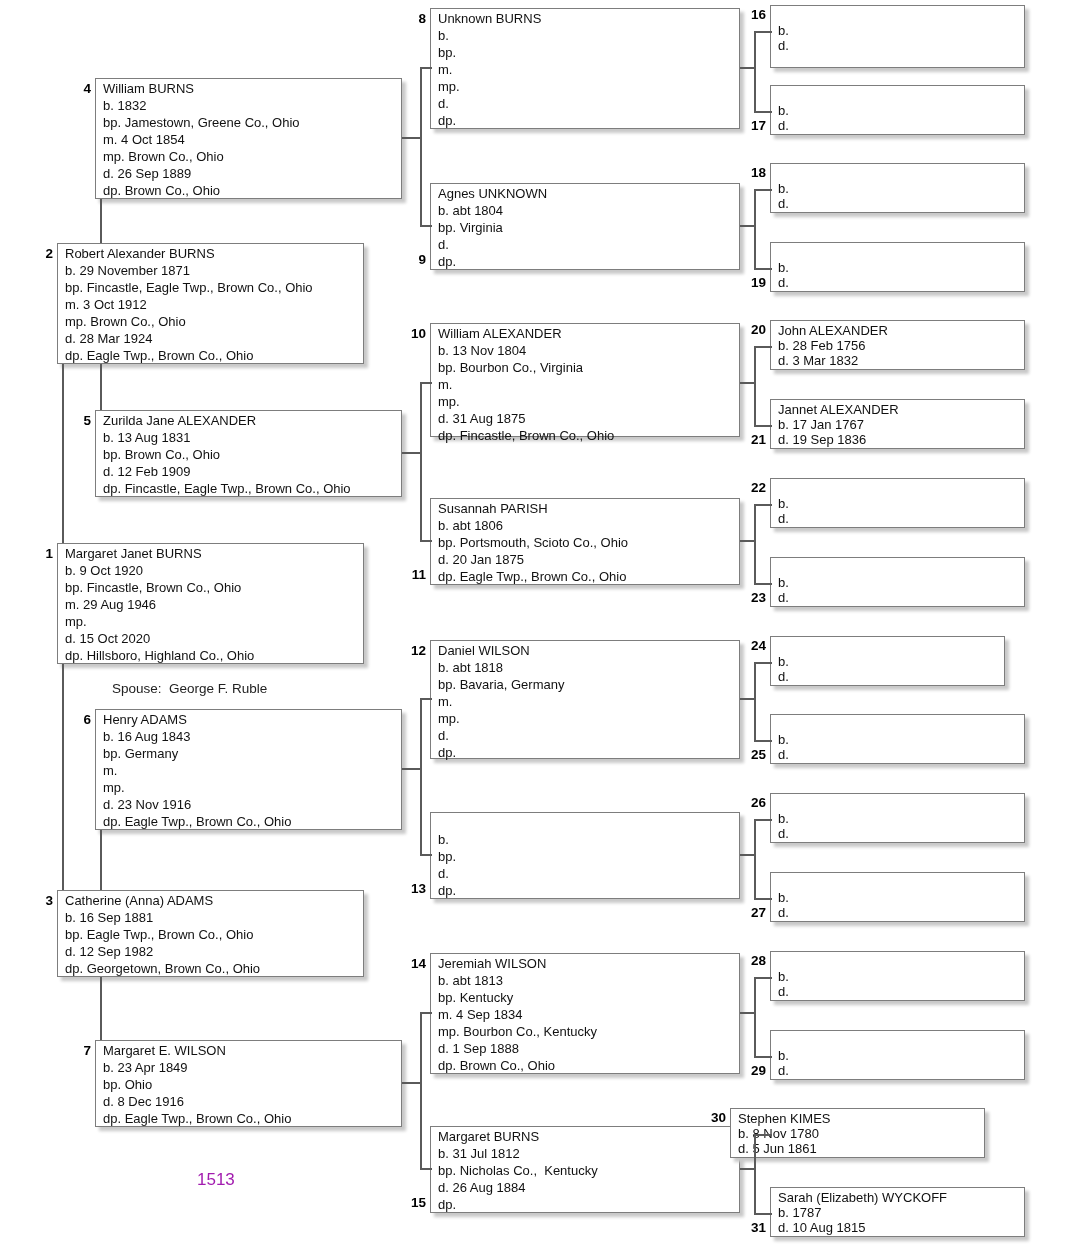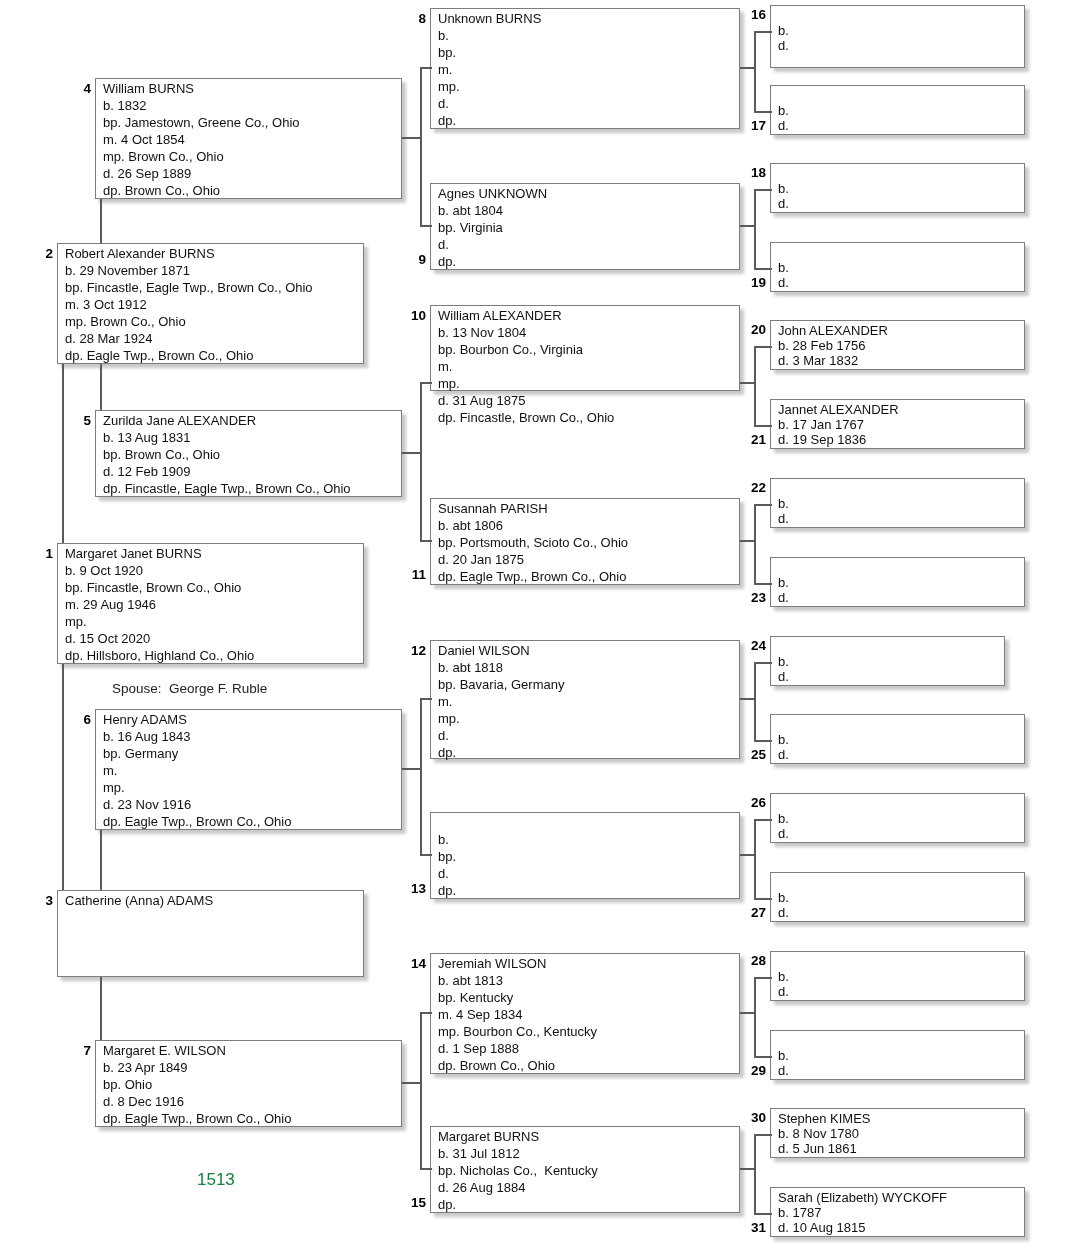--- a/index.html
+++ b/index.html
@@ -36,21 +36,21 @@
   .pnum.nt{top:1px;}
   .pnum.nb{bottom:1px;}
   .cline{position:absolute;background:#5a5a5a;}
   .spouse{
     position:absolute;left:97px;top:666px;
     font-size:13.5px;white-space:pre;color:#222;
   }
   .spouse span{white-space:pre;}
   .pagenum{
     position:absolute;left:197px;top:1170px;
-    font-size:17px;color:#15803d;
+    font-size:17px;color:#a21caf;
   }
 </style>
 </head>
 <body>
 
 <div id="chart">
 
   <div class="pbox" style="left:95px;top:78px;width:307px;height:121px">
     <span class="pnum nt">4</span>
     <div class="pname">William BURNS</div>
@@ -108,20 +108,26 @@
         <div class="pline">bp. Germany</div>
         <div class="pline">m.</div>
         <div class="pline">mp.</div>
         <div class="pline">d. 23 Nov 1916</div>
         <div class="pline">dp. Eagle Twp., Brown Co., Ohio</div>
       </div>
   </div>
   <div class="pbox" style="left:57px;top:890px;width:307px;height:87px">
     <span class="pnum nt">3</span>
     <div class="pname">Catherine (Anna) ADAMS</div>
+    <div>
+        <div class="pline">b. 16 Sep 1881</div>
+        <div class="pline">bp. Eagle Twp., Brown Co., Ohio</div>
+        <div class="pline">d. 12 Sep 1982</div>
+        <div class="pline">dp. Georgetown, Brown Co., Ohio</div>
+      </div>
   </div>
   <div class="pbox" style="left:95px;top:1040px;width:307px;height:87px">
     <span class="pnum nt">7</span>
     <div class="pname">Margaret E. WILSON</div>
     <div>
         <div class="pline">b. 23 Apr 1849</div>
         <div class="pline">bp. Ohio</div>
         <div class="pline">d. 8 Dec 1916</div>
         <div class="pline">dp. Eagle Twp., Brown Co., Ohio</div>
       </div>
@@ -143,21 +149,21 @@
   <div class="pbox" style="left:430px;top:183px;width:310px;height:87px">
     <span class="pnum nb">9</span>
     <div class="pname">Agnes UNKNOWN</div>
     <div>
         <div class="pline">b. abt 1804</div>
         <div class="pline">bp. Virginia</div>
         <div class="pline">d.</div>
         <div class="pline">dp.</div>
       </div>
   </div>
-  <div class="pbox" style="left:430px;top:305px;width:310px;height:86px">
+  <div class="pbox" style="left:430px;top:323px;width:310px;height:114px">
     <span class="pnum nt">10</span>
     <div class="pname">William ALEXANDER</div>
     <div>
         <div class="pline">b. 13 Nov 1804</div>
         <div class="pline">bp. Bourbon Co., Virginia</div>
         <div class="pline">m.</div>
         <div class="pline">mp.</div>
         <div class="pline">d. 31 Aug 1875</div>
         <div class="pline">dp. Fincastle, Brown Co., Ohio</div>
       </div>
@@ -322,21 +328,21 @@
       </div>
   </div>
   <div class="pbox small" style="left:770px;top:1030px;width:255px;height:50px">
     <span class="pnum nb">29</span>
     <div class="pname"></div>
     <div>
         <div class="pline">b.</div>
         <div class="pline">d.</div>
       </div>
   </div>
-  <div class="pbox small" style="left:770px;top:1108px;width:255px;height:50px">
+  <div class="pbox small" style="left:730px;top:1108px;width:255px;height:50px">
     <span class="pnum nt">30</span>
     <div class="pname">Stephen KIMES</div>
     <div>
         <div class="pline">b. 8 Nov 1780</div>
         <div class="pline">d. 5 Jun 1861</div>
       </div>
   </div>
   <div class="pbox small" style="left:770px;top:1187px;width:255px;height:50px">
     <span class="pnum nb">31</span>
     <div class="pname">Sarah (Elizabeth) WYCKOFF</div>

